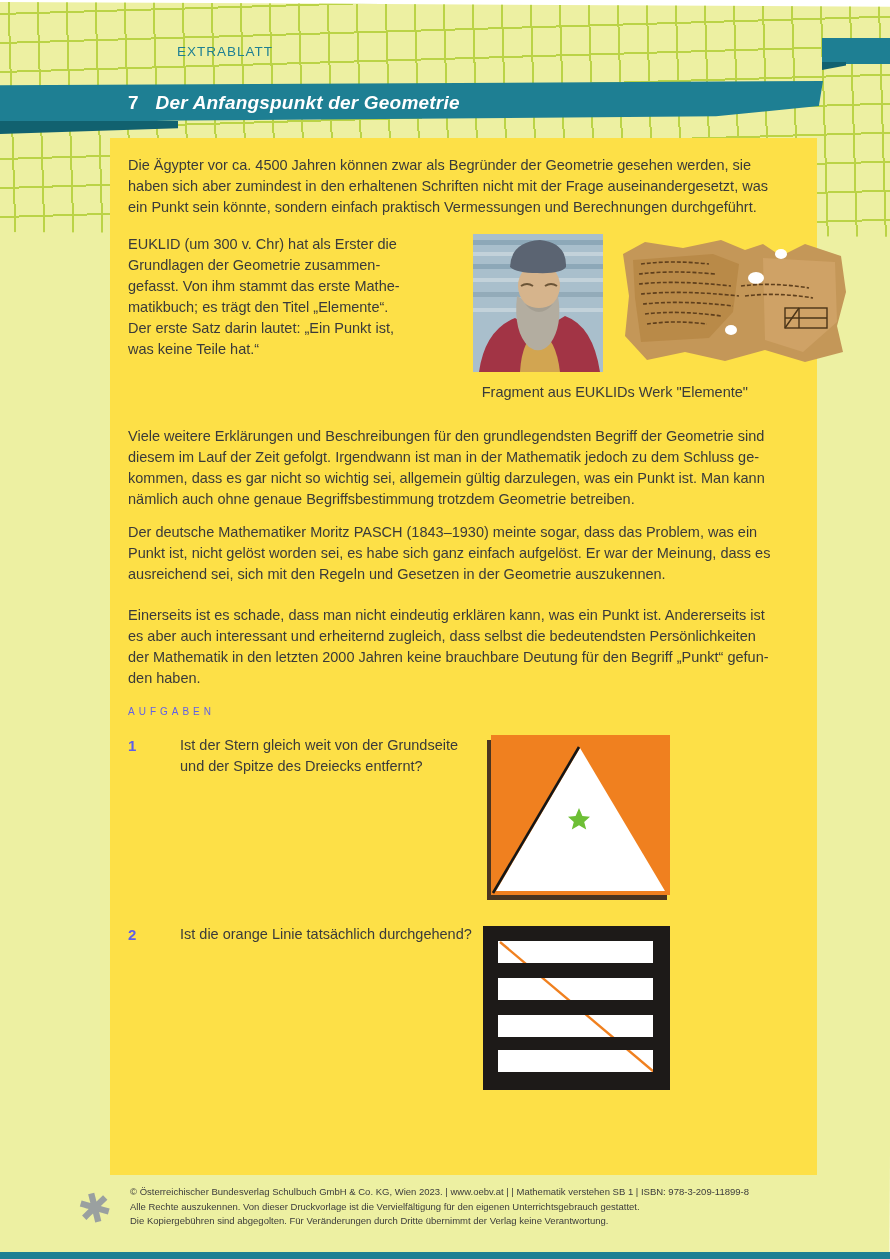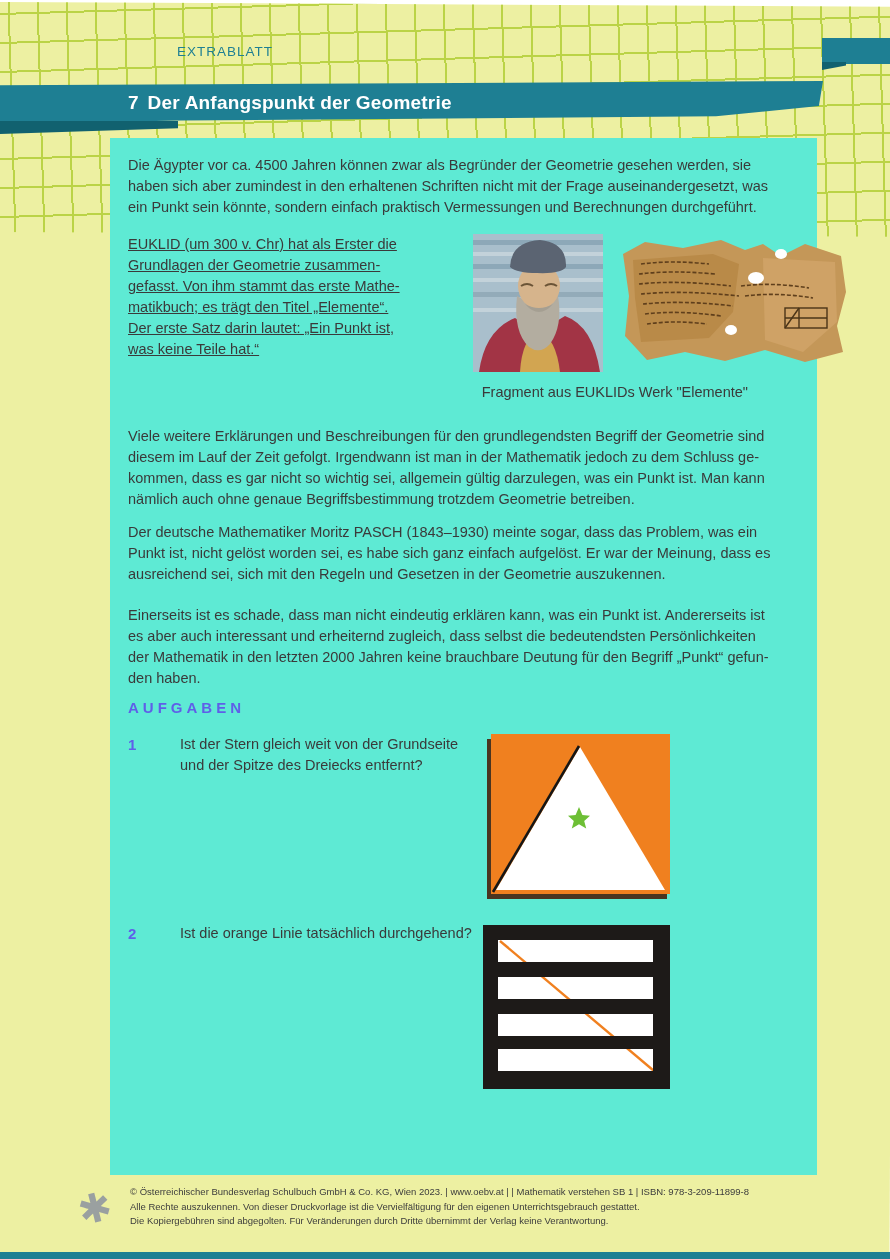--- a/index.html
+++ b/index.html
@@ -33,37 +33,37 @@
   .corner-shadow{position:absolute;left:822px;top:62px;width:24px;height:8px;background:var(--teal-dark);
     clip-path:polygon(0 0,100% 0,100% 45%,0 100%);}
   .banner{
     position:absolute;left:0;top:81px;width:823px;height:43px;background:var(--teal);
     clip-path:polygon(0% 10%,100% 0%,99.5% 58%,87% 82%,22% 92%,0% 100%);
     display:flex;align-items:center;
   }
   .banner-shadow{position:absolute;left:0;top:121px;width:178px;height:13px;background:var(--teal-dark);
     clip-path:polygon(0 0,100% 0,100% 55%,0 100%);}
   .banner-num{margin-left:128px;font-size:19px;font-weight:bold;color:#fff;}
-  .banner-title{margin-left:9px;font-size:19px;font-weight:bold;color:#fff;letter-spacing:.2px;}
+  .banner-title{margin-left:17px;font-size:19px;font-weight:bold;color:#fff;letter-spacing:.2px;font-style:italic;}
   
   .panel{
-    position:absolute;left:110px;top:138px;width:707px;height:1037px;background:#5eead4;
+    position:absolute;left:110px;top:138px;width:707px;height:1037px;background:#fde047;
     box-sizing:border-box;padding:17px 27px 0 18px;
   }
   .para{font-size:14.5px;line-height:21px;margin:0 0 16px 0;white-space:pre;color:var(--ink);}
   .euklid-row{display:flex;margin:0 0 0 0;height:140px;}
-  .euklid-text{flex:0 0 345px;text-decoration:underline;}
+  .euklid-text{flex:0 0 345px;}
   .figures{display:flex;margin-left:auto;gap:10px;align-items:flex-start;}
   .caption{
     font-size:14.5px;color:var(--ink);text-align:right;padding-right:42px;
     margin:10px 0 26px 0;
   }
   
   .aufgaben{
-    margin:10px 0 18px 0;font-size:15px;font-weight:bold;letter-spacing:4px;color:var(--blue);
+    margin:17px 0 18px 0;font-size:10px;font-weight:normal;letter-spacing:4px;color:var(--blue);
   }
   .task-row{display:flex;align-items:flex-start;}
   .task-row.t1{margin-bottom:22px;}
   .task-num{flex:0 0 52px;font-size:15px;font-weight:bold;color:var(--blue);line-height:21px;}
   .task-q{font-size:14.5px;line-height:21px;white-space:pre-line;color:var(--ink);}
   .task-figure{margin-left:auto;margin-right:120px;line-height:0;}
   .task-figure.f2{margin-top:2px;}
   
   .footer-logo{
     position:absolute;left:78px;top:1188px;font-size:40px;color:#9aa0a0;

